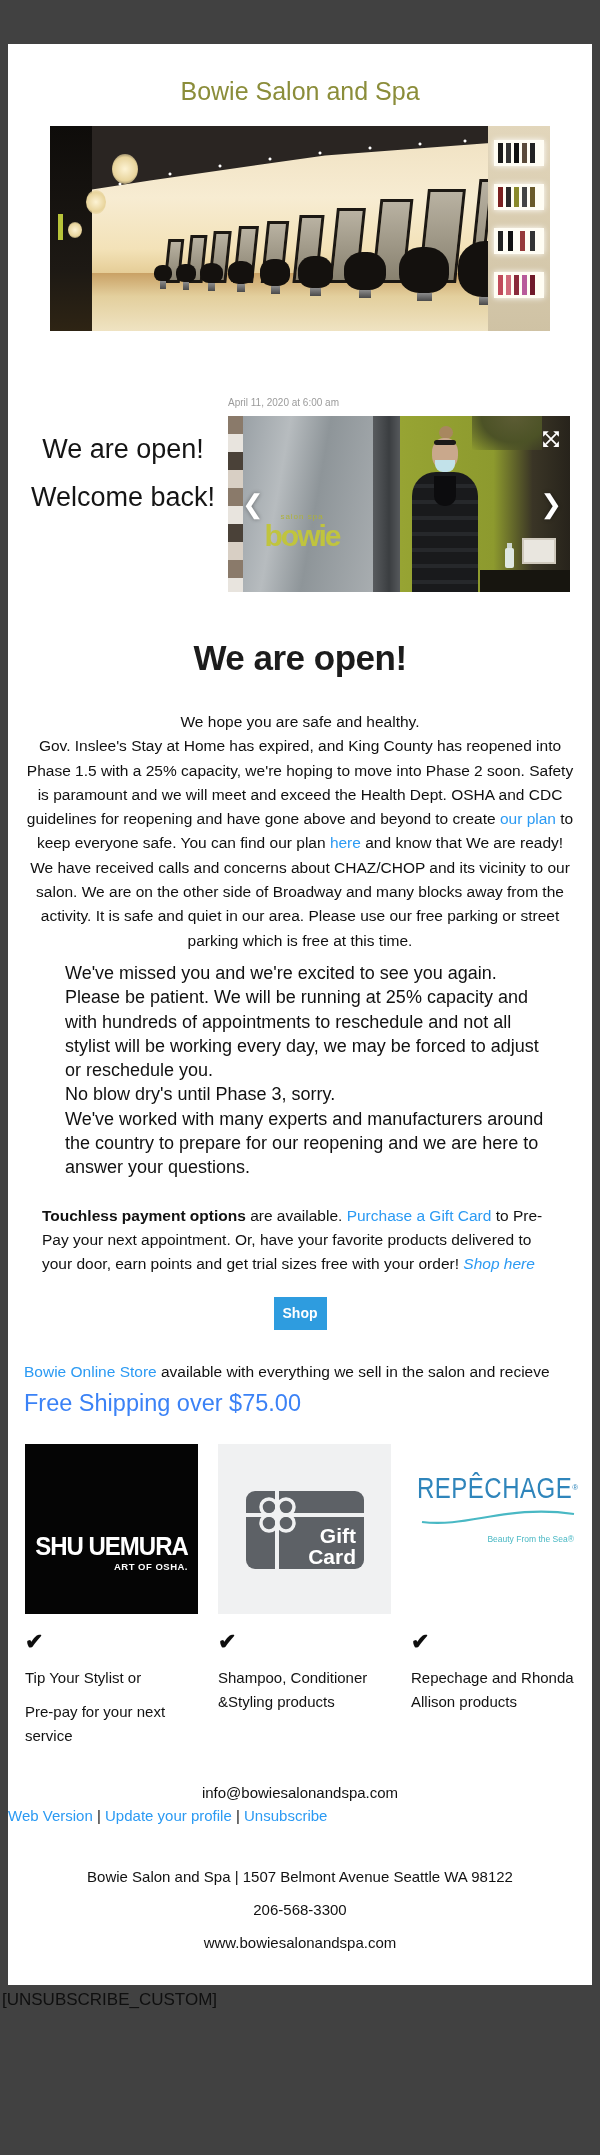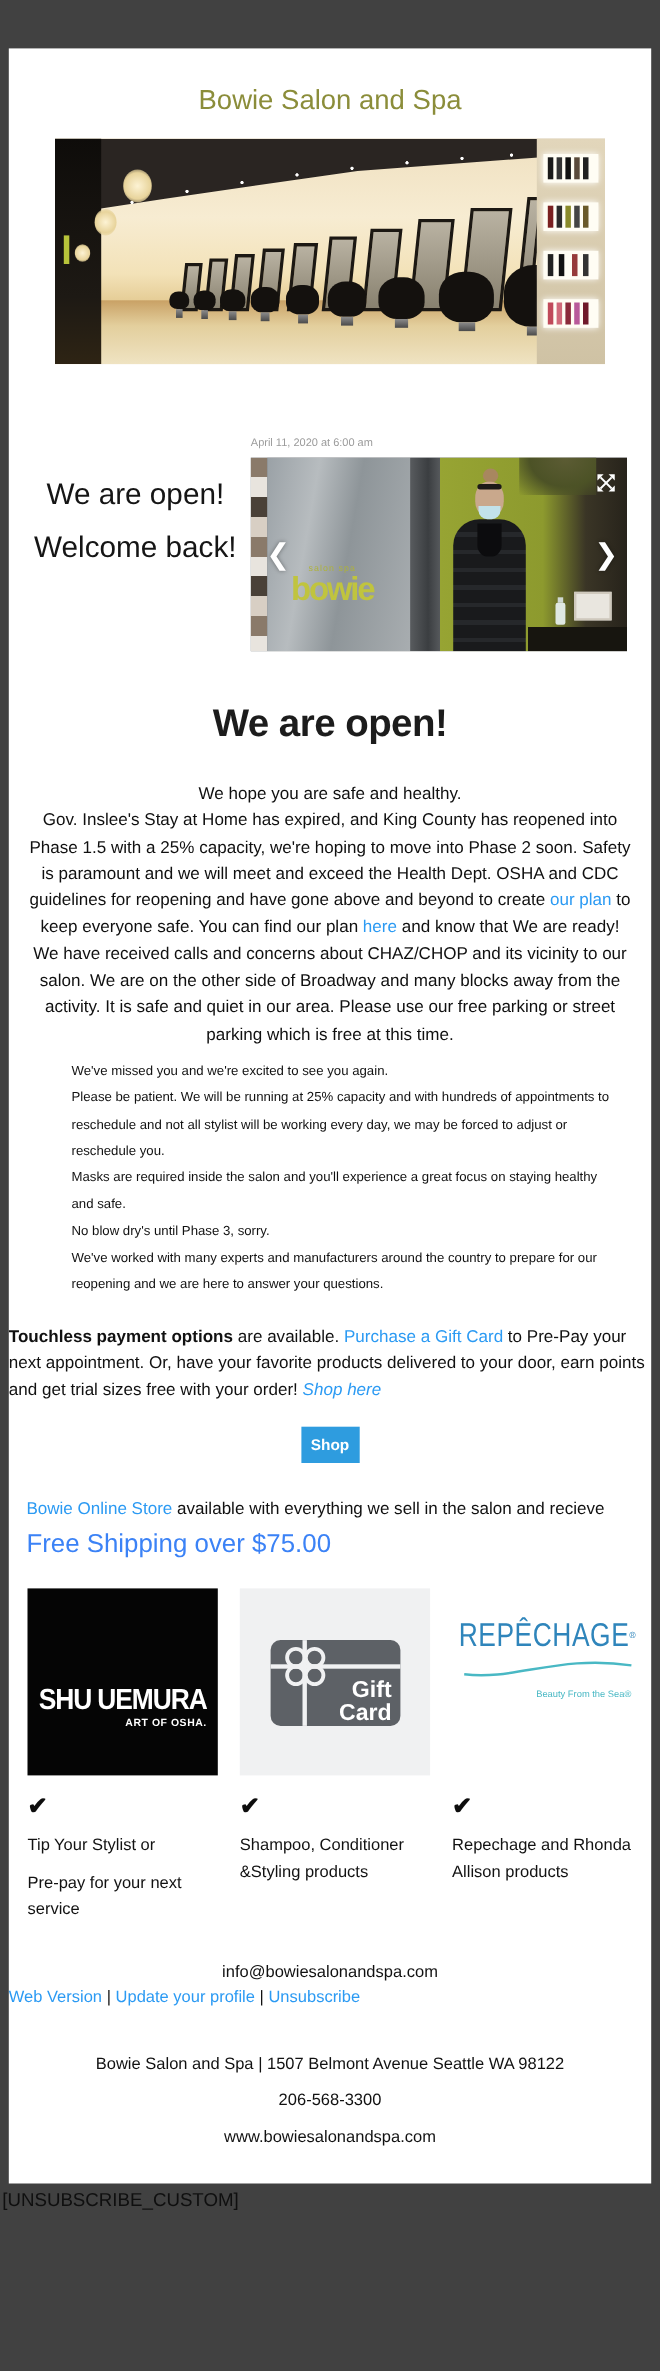--- a/index.html
+++ b/index.html
@@ -68,22 +68,22 @@
   .c-arrow { position:absolute; top:50%; transform:translateY(-50%); color:#ffffff; font-size:26px; line-height:26px; text-shadow:0 0 4px rgba(0,0,0,.4); cursor:pointer; }
   .c-arrow.prev { left:14px; }
   .c-arrow.next { right:8px; }
   .c-expand { position:absolute; top:14px; right:10px; width:18px; height:18px; cursor:pointer; }
 
   
   .headline { margin-top:46px; text-align:center; font-size:35px; line-height:40px; font-weight:900; color:#1c1c1c; letter-spacing:-0.5px; }
   .intro { margin-top:32px; text-align:center; font-size:15.5px; line-height:24.3px; padding:0 18px; color:#101010; }
   a.link { color:#2b9af3; text-decoration:none; cursor:pointer; }
   .expect-h { margin-top:18px; padding:0 16px; font-size:26px; line-height:34px; font-weight:800; color:#161616; letter-spacing:-0.3px; }
-  .expect-list { margin-top:8px; padding-left:57px; padding-right:36px; font-size:12px; line-height:24.3px; }
-  .payment { margin-top:24px; padding:0 0; font-size:15.5px; line-height:24.3px; }
+  .expect-list { margin-top:8px; padding-left:57px; padding-right:36px; font-size:18px; line-height:24.3px; }
+  .payment { margin-top:24px; padding:0 34px; font-size:15.5px; line-height:24.3px; }
   .shop-btn { display:block; margin:20px auto 0; width:53px; height:33px; background:#2e9cdf; color:#ffffff;
               font-family:"Liberation Sans", sans-serif; font-size:14px; font-weight:700; border:none; cursor:pointer; }
   .store-line { margin-top:30px; padding:0 16px; font-size:15.5px; line-height:24px; }
   .shipping { margin-top:4px; padding:0 16px; font-size:23.5px; line-height:30px; color:#3b82f6; }
 
   
   .products { display:flex; margin:26px 17px 0; gap:20px; }
   .col { width:173px; flex:none; }
   .prod-box { width:173px; height:170px; position:relative; overflow:hidden; }
   .shu-box { background:#050505; display:flex; flex-direction:column; justify-content:flex-end; padding:0 10px 42px; }
@@ -222,21 +222,20 @@
 
     <div class="intro">
       <div>We hope you are safe and healthy.</div>
       <div><span>Gov. Inslee's Stay at Home has expired, and King County has reopened into Phase 1.5 with a 25% capacity, we're hoping to move into Phase 2 soon. Safety is paramount and we will meet and exceed the Health Dept. OSHA and CDC guidelines for reopening and have gone above and beyond to create </span><a class="link">our plan</a><span> to keep everyone safe. You can find our plan </span><a class="link">here</a><span> and know that We are ready! We have received calls and concerns about CHAZ/CHOP and its vicinity to our salon. We are on the other side of Broadway and many blocks away from the activity. It is safe and quiet in our area. Please use our free parking or street parking which is free at this time.</span></div>
     </div>
 
 
     <div class="expect-list">
       <div>We've missed you and we're excited to see you again.</div>
       <div>Please be patient. We will be running at 25% capacity and with hundreds of appointments to reschedule and not all stylist will be working every day, we may be forced to adjust or reschedule you.</div>
-      <div>Masks are required inside the salon and you'll experience a great focus on staying healthy and safe.</div>
       <div>No blow dry's until Phase 3, sorry.</div>
       <div>We've worked with many experts and manufacturers around the country to prepare for our reopening and we are here to answer your questions.</div>
     </div>
 
     <div class="payment"><b>Touchless payment options</b><span> are available. </span><a class="link">Purchase a Gift Card</a><span> to Pre-Pay your next appointment. Or, have your favorite products delivered to your door, earn points and get trial sizes free with your order! </span><a class="link" style="font-style:italic;">Shop here</a></div>
 
     <button class="shop-btn">Shop</button>
 
     <div class="store-line"><a class="link">Bowie Online Store</a><span> available with everything we sell in the salon and recieve</span></div>
     <div class="shipping">Free Shipping over $75.00</div>

